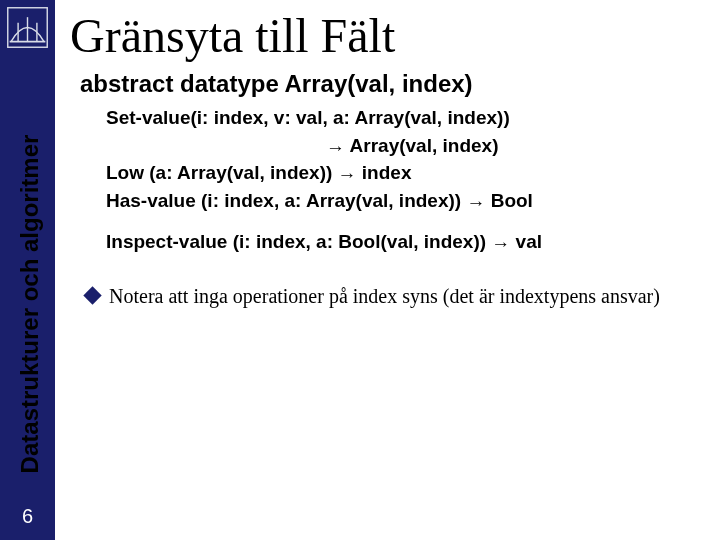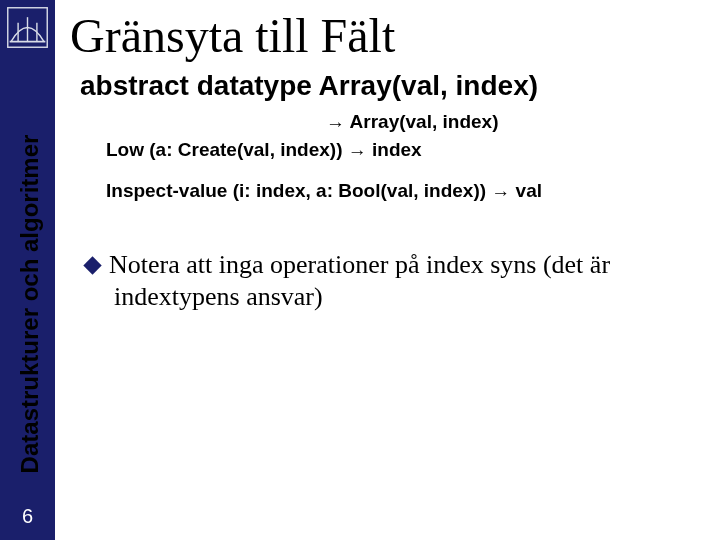--- a/index.html
+++ b/index.html
@@ -58,40 +58,40 @@
   }
   .content {
     position: absolute;
     left: 80px;
     top: 70px;
     width: 620px;
   }
   .heading {
     font-family: Arial, sans-serif;
     font-weight: bold;
-    font-size: 28px;
+    font-size: 24px;
     color: #000;
     margin-bottom: 6px;
   }
   .oplist {
     margin-left: 26px;
     font-family: Arial, sans-serif;
     font-weight: bold;
     font-size: 19px;
     line-height: 1.45;
     color: #000;
   }
   .gap {
     height: 14px;
   }
   .note {
     font-family: "Times New Roman", Times, serif;
-    font-size: 26px;
+    font-size: 20px;
     color: #000;
-    margin-top: 44px;
+    margin-top: 28px;
     margin-left: 6px;
     line-height: 1.25;
     text-indent: -28px;
     padding-left: 28px;
   }
   .diamond {
     display: inline-block;
     width: 13px;
     height: 13px;
     background: #1a1f6b;
@@ -116,21 +116,23 @@
 </svg>
 
 <div class="sidebar-label">Datastrukturer och algoritmer</div>
 <div class="page-number">6</div>
 
 <div class="title">Gränsyta till Fält</div>
 
 <div class="content">
   <div class="heading">abstract datatype  Array(val, index)</div>
   <div class="oplist">
+    <div>Set-value(i: index, v: val, a: Array(val, index))</div>
     <div style="padding-left:220px">→ Array(val, index)</div>
-    <div>Low (a: Create(val, index)) → index</div>
+    <div>Low (a: Array(val, index)) → index</div>
+    <div>Has-value (i: index, a: Array(val, index)) → Bool</div>
     <div class="gap"></div>
     <div>Inspect-value (i: index, a: Bool(val, index)) → val</div>
   </div>
   <div class="note">
     <span class="diamond"></span><span>Notera</span><span> att inga operationer på index syns (det är indextypens ansvar)</span>
   </div>
 </div>
 
 </body></html>

